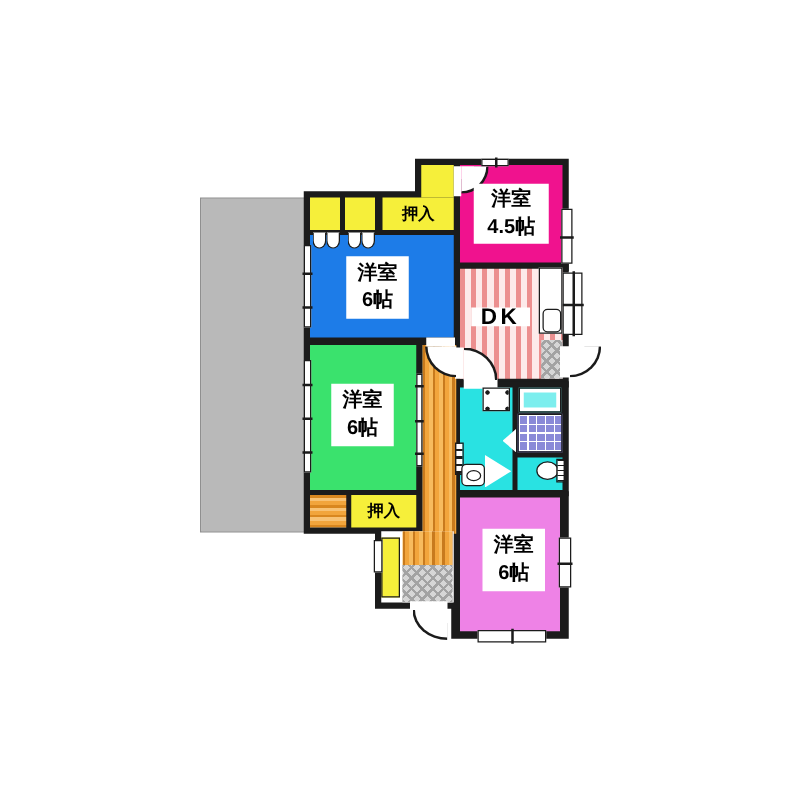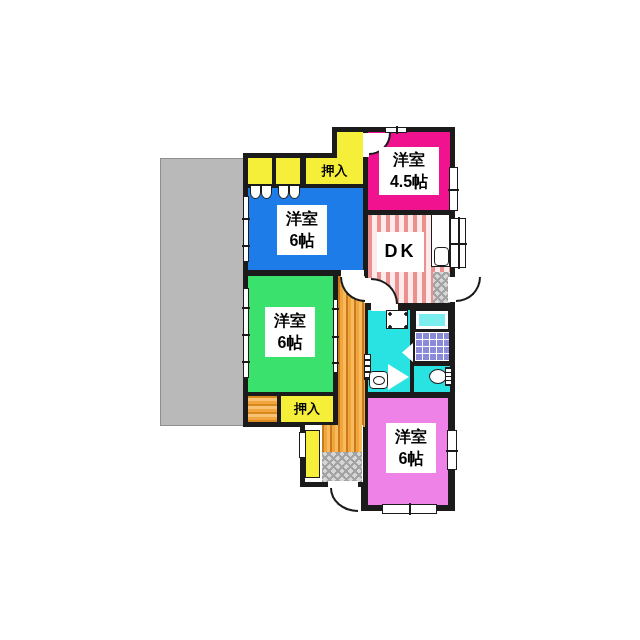--- a/index.html
+++ b/index.html
@@ -151,19 +151,19 @@
     <span>4.5帖</span>
   </div>
   <div class="room-label" style="left:265px;top:307px;width:50px;height:50px;">
     <span>洋室</span>
     <span>6帖</span>
   </div>
   <div class="room-label" style="left:386px;top:423px;width:50px;height:50px;">
     <span>洋室</span>
     <span>6帖</span>
   </div>
-  <div class="room-label" style="left:377px;top:232px;width:47px;height:40px;font-size:18px;letter-spacing:3px;">
+  <div class="room-label" style="left:377px;top:246px;width:47px;height:15px;font-size:18px;letter-spacing:3px;">
     <span>DK</span>
   </div>
   <div class="closet-label" style="left:306px;top:158px;width:57px;height:26px;">押入</div>
   <div class="closet-label" style="left:281px;top:396px;width:52px;height:26px;">押入</div>
 
 </div>
 
 </body></html>

